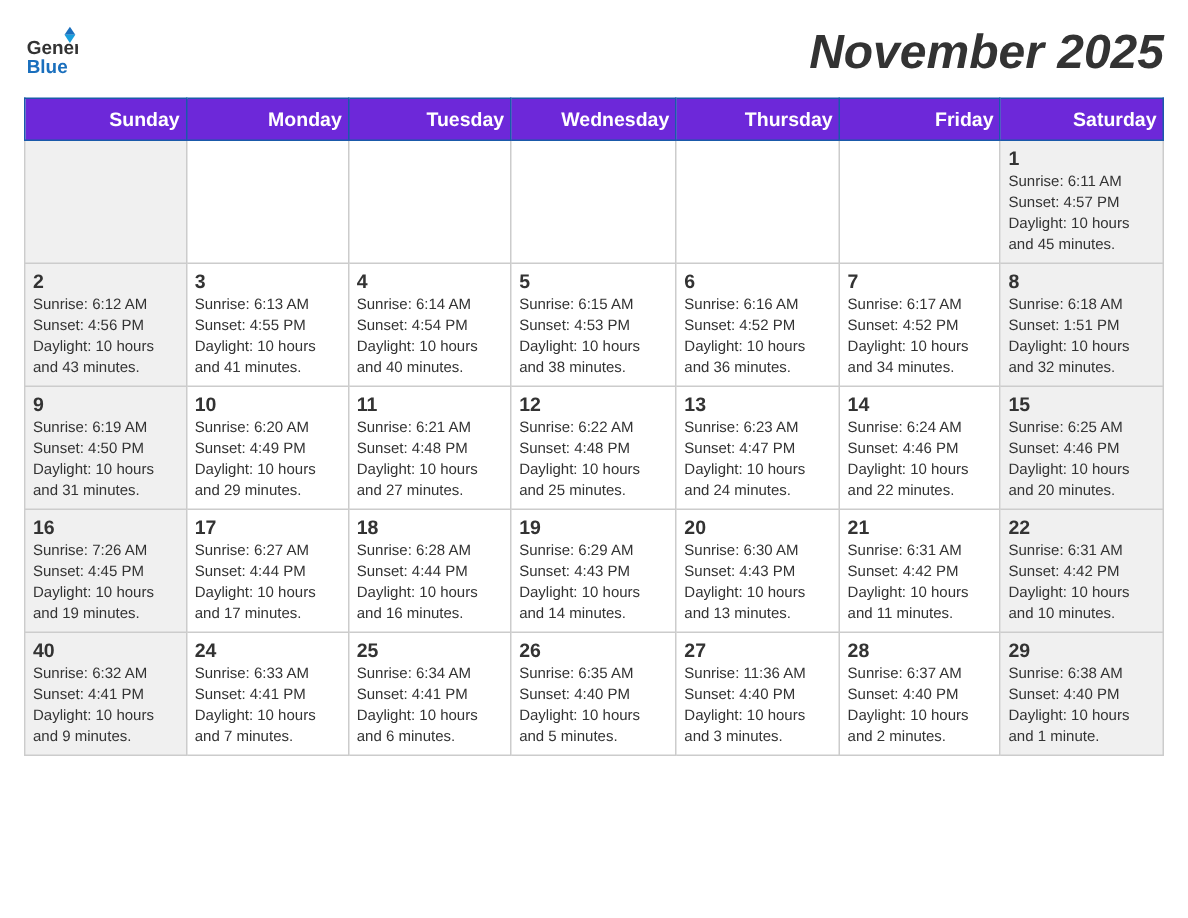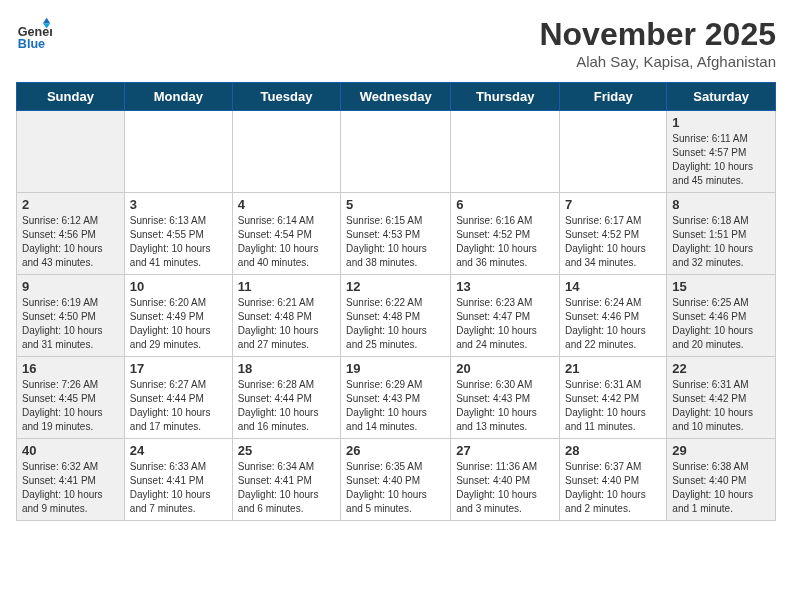--- a/index.html
+++ b/index.html
@@ -25,37 +25,38 @@
       width: 36px;
       height: 36px;
     }
     .title-area {
       text-align: right;
     }
     .month-title {
       font-size: 32px;
       font-weight: bold;
       color: #333;
+      font-style: italic;
     }
     .location-title {
       font-size: 15px;
       color: #555;
     }
     .calendar {
       width: 100%;
       border-collapse: collapse;
       border: 1px solid #ccc;
     }
     .calendar th {
-      background: #0c4a6e;
+      background: #6d28d9;
       color: #fff;
       font-size: 13px;
       font-weight: bold;
       padding: 6px 4px;
-      text-align: center;
+      text-align: right;
       border: 1px solid #1a5aaa;
     }
     .calendar td {
       vertical-align: top;
       border: 1px solid #ccc;
       padding: 4px 5px;
       width: 113px;
       min-height: 72px;
       font-size: 10.5px;
       color: #333;
@@ -86,21 +87,20 @@
   <div class="logo">
     <svg class="logo-icon" viewBox="0 0 40 40">
       <text x="2" y="22" font-size="14" font-family="Arial" font-weight="bold" fill="#333">General</text>
       <text x="2" y="36" font-size="14" font-family="Arial" font-weight="bold" fill="#1a6fbd">Blue</text>
       <polygon points="30,8 38,8 34,2" fill="#1a6fbd"></polygon>
       <polygon points="30,8 38,8 34,14" fill="#1a9fdd"></polygon>
     </svg>
   </div>
   <div class="title-area">
     <div class="month-title">November 2025</div>
-    <div class="location-title">Alah Say, Kapisa, Afghanistan</div>
   </div>
 </div>
 
 <table class="calendar">
   <thead>
     <tr>
     <th>Sunday</th>
         <th>Monday</th>
         <th>Tuesday</th>
         <th>Wednesday</th>

